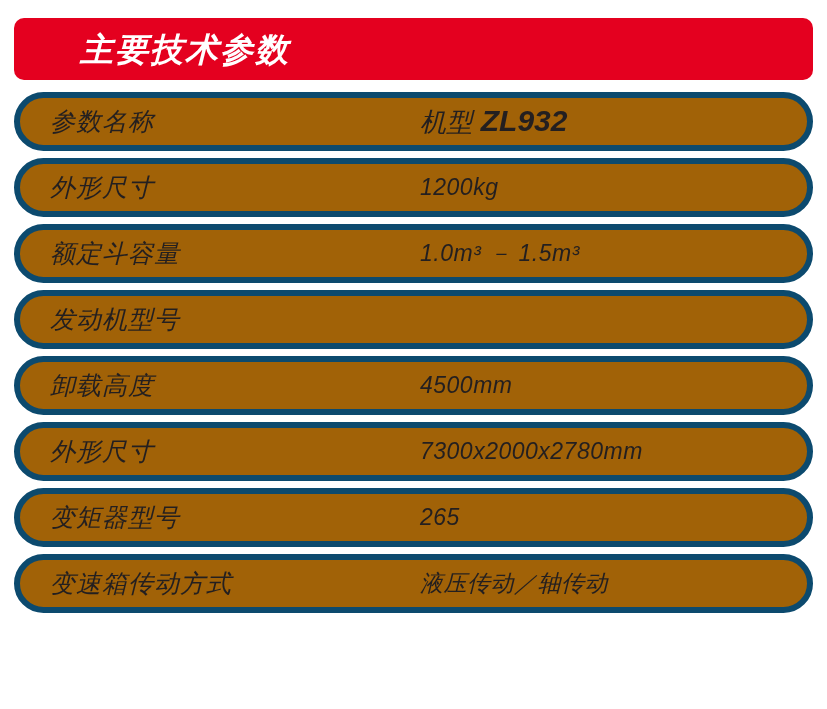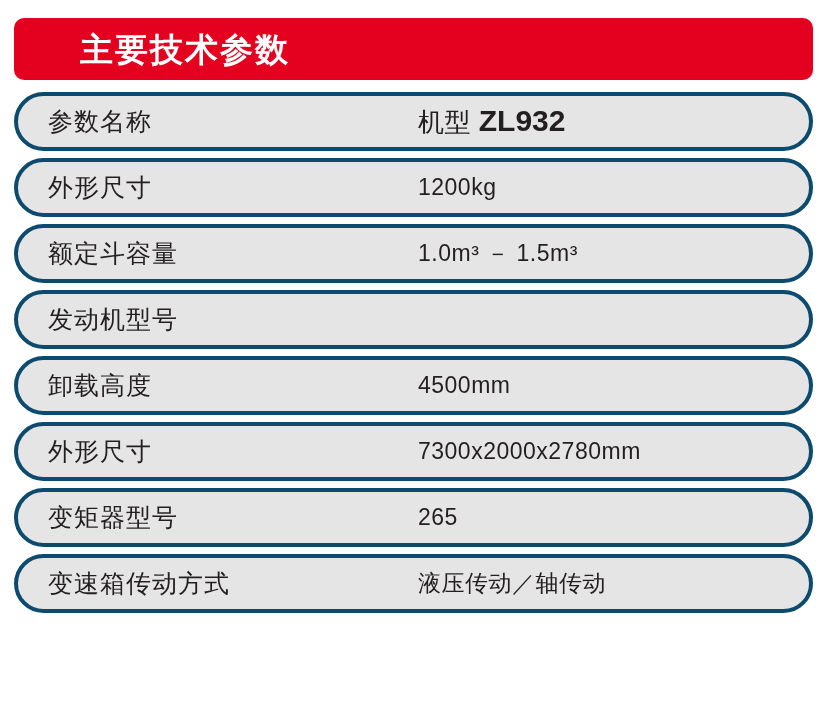--- a/index.html
+++ b/index.html
@@ -14,20 +14,21 @@
     color: #231f20;
     overflow: hidden;
   }
   .sheet {
     width: 827px;
     height: 709px;
     box-sizing: border-box;
     padding: 18px 14px 10px 14px;
     display: flex;
     flex-direction: column;
+    font-style: italic;
   }
   .title-bar {
     height: 62px;
     background: #e4001f;
     border-radius: 10px;
     display: flex;
     align-items: center;
     padding-left: 66px;
     box-sizing: border-box;
     margin-bottom: 12px;
@@ -40,27 +41,27 @@
     line-height: 1;
   }
   .rows {
     flex: 1;
     display: flex;
     flex-direction: column;
     justify-content: flex-start;
   }
   .row {
     height: 59px;
-    border: 4px solid #0c4a6e;
+    border: 6px solid #0c4a6e;
     border-radius: 30px;
     box-sizing: border-box;
     display: flex;
     align-items: center;
     margin-bottom: 7px;
-    background: #e5e5e5;
+    background: #a16207;
   }
   .row .cell-label {
     width: 400px;
     padding-left: 30px;
     box-sizing: border-box;
     font-size: 25px;
     letter-spacing: 1px;
     white-space: nowrap;
   }
   .row .cell-value {

